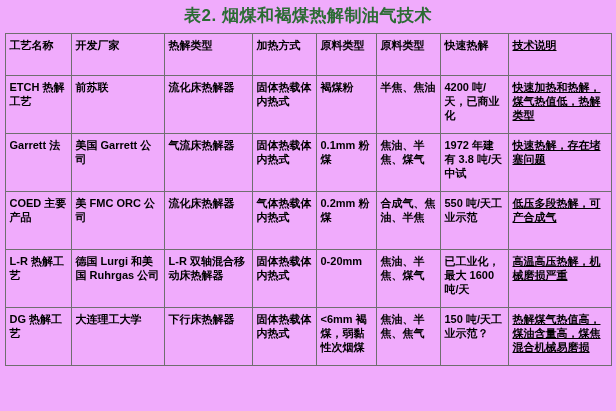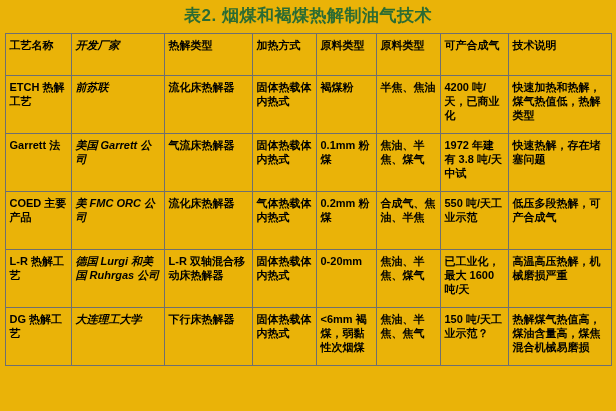--- a/index.html
+++ b/index.html
@@ -11,21 +11,21 @@
     width: 616px;
     height: 411px;
     font-family: "Liberation Sans", sans-serif;
     overflow: hidden;
   }
   .page {
     position: relative;
     width: 616px;
     height: 411px;
     box-sizing: border-box;
-    background: #eab308;
+    background: #f0abfc;
   }
   .title {
     text-align: center;
     font-size: 17px;
     font-weight: bold;
     color: #2b6b33;
     letter-spacing: 0.5px;
     padding: 6px 0 7px 0;
     line-height: 20px;
   }
@@ -43,45 +43,45 @@
     line-height: 14px;
     color: #000000;
     font-weight: bold;
     word-break: break-all;
   }
   table.data thead td {
     height: 34px;
     margin-top: 20px;
   }
   .c0 { width: 58px; }
-  .c1 { width: 85px; font-style: italic; }
+  .c1 { width: 85px; }
   .c2 { width: 80px; }
   .c3 { width: 56px; }
   .c4 { width: 52px; }
   .c5 { width: 56px; }
   .c6 { width: 60px; }
-  .c7 { width: 95px; }
+  .c7 { width: 95px; text-decoration: underline; }
   .row-tall td { height: 50px; margin-top: 6px; }
 </style>
 </head>
 <body>
 
 <div class="page">
   <div class="title">表2. 烟煤和褐煤热解制油气技术</div>
 
   <table class="data">
     <thead>
       <tr>
         <td class="c0">工艺名称</td>
         <td class="c1">开发厂家</td>
         <td class="c2">热解类型</td>
         <td class="c3">加热方式</td>
         <td class="c4">原料类型</td>
         <td class="c5">原料类型</td>
-        <td class="c6">可产合成气</td>
+        <td class="c6">快速热解</td>
         <td class="c7">技术说明</td>
       </tr>
     </thead>
     <tbody>
       <tr class="row-tall">
         <td class="c0">ETCH 热解工艺</td>
         <td class="c1">前苏联</td>
         <td class="c2">流化床热解器</td>
         <td class="c3">固体热载体内热式</td>
         <td class="c4">褐煤粉</td>

